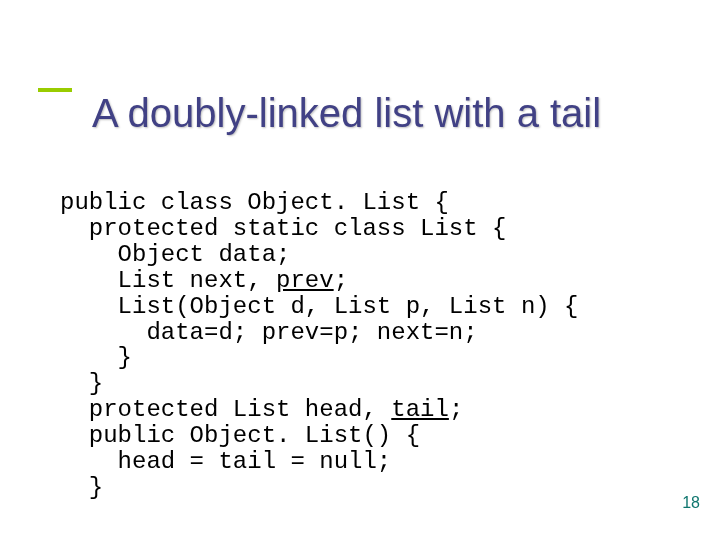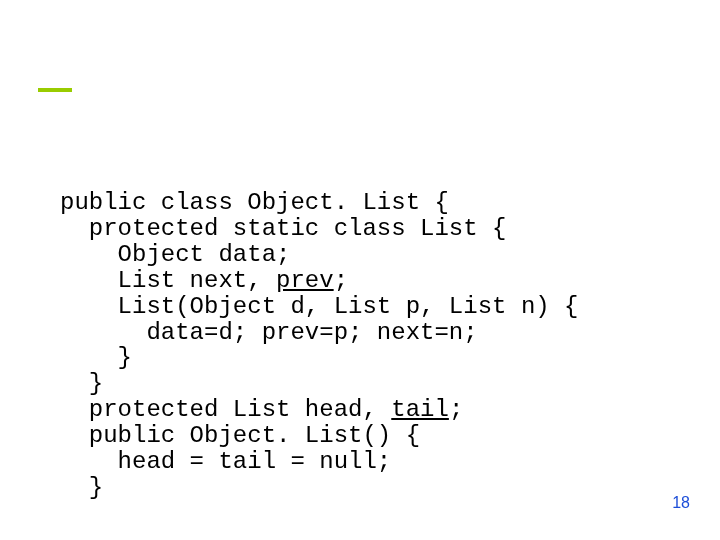--- a/index.html
+++ b/index.html
@@ -46,32 +46,33 @@
     line-height: 1.08;
     font-weight: normal;
     color: #000000;
     white-space: pre;
   }
   .code .u {
     text-decoration: underline;
   }
   .pagenum {
     position: absolute;
-    right: 30px;
+    right: 20px;
     bottom: 28px;
     font-family: Arial, Helvetica, sans-serif;
     font-size: 16px;
-    color: #1d4ed8;
+    color: #0f766e;
   }
 </style>
 </head>
 <body>
 
 <div class="slide">
   <div class="accent-line"></div>
+  <div class="title">A doubly-linked list with a tail</div>
 
   <div class="code"><span>public class Object. List {</span>
 <span>  protected static class List {</span>
 <span>    Object data;</span>
 <span>    List next, </span><span class="u">prev</span><span>;</span>
 <span>    List(Object d, List p, List n) {</span>
 <span>      data=d; prev=p; next=n;</span>
 <span>    }</span>
 <span>  }</span>
 <span>  protected List head, </span><span class="u">tail</span><span>;</span>

